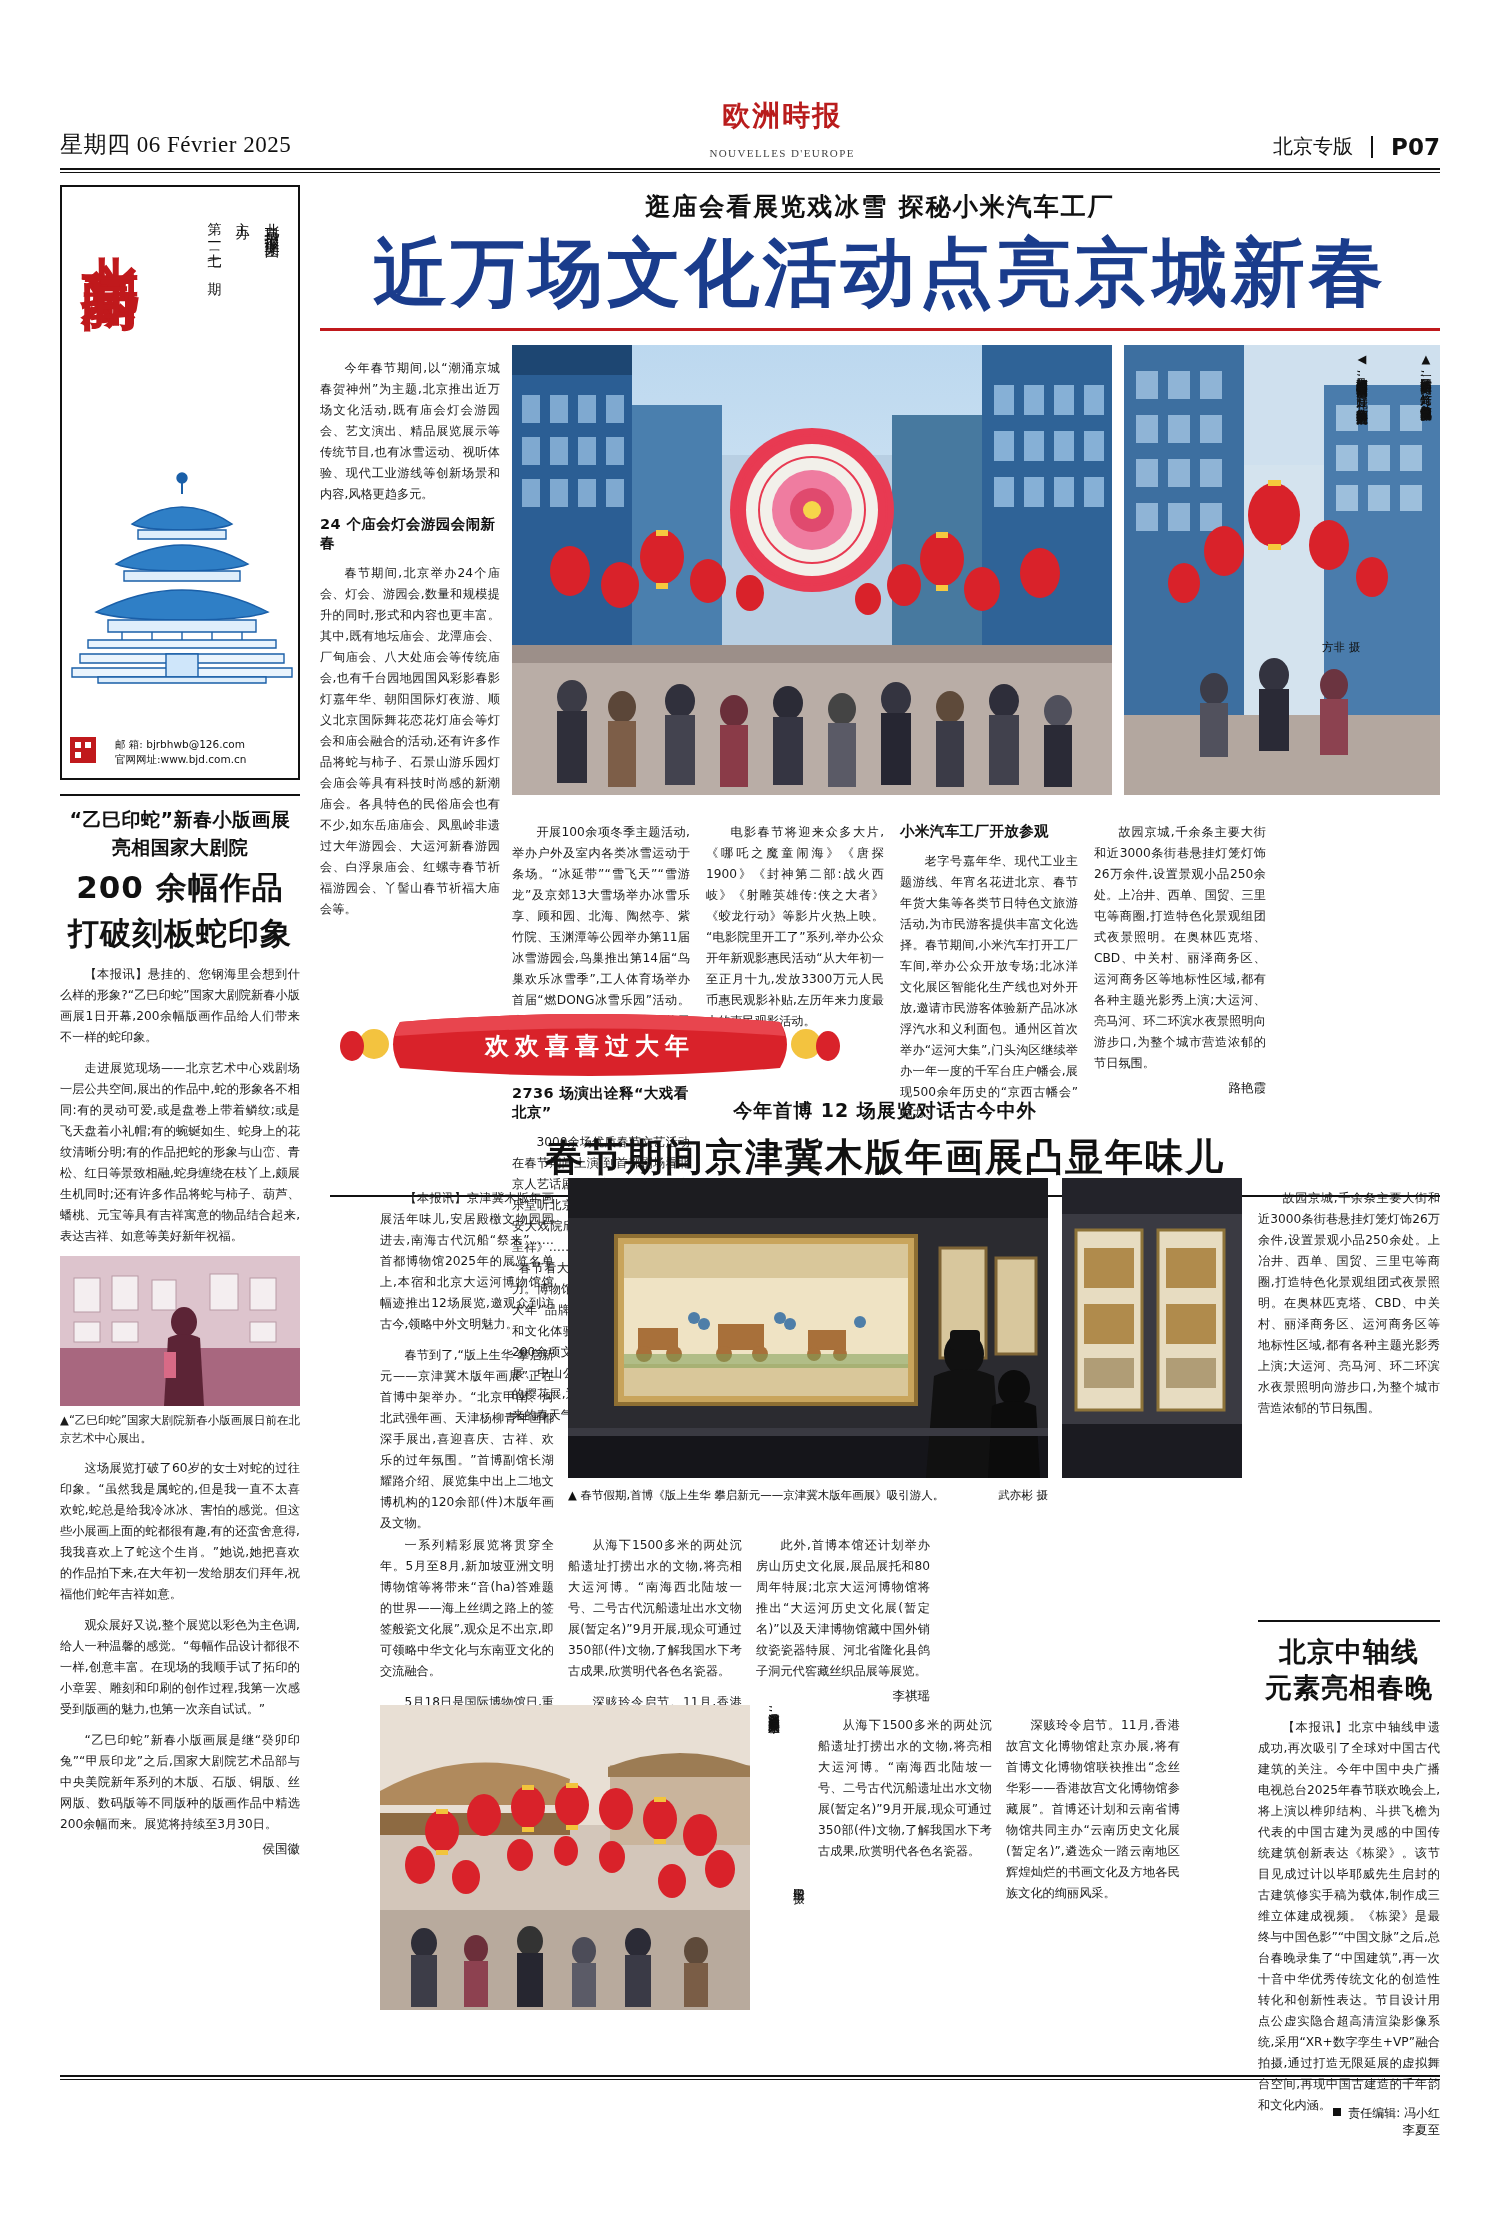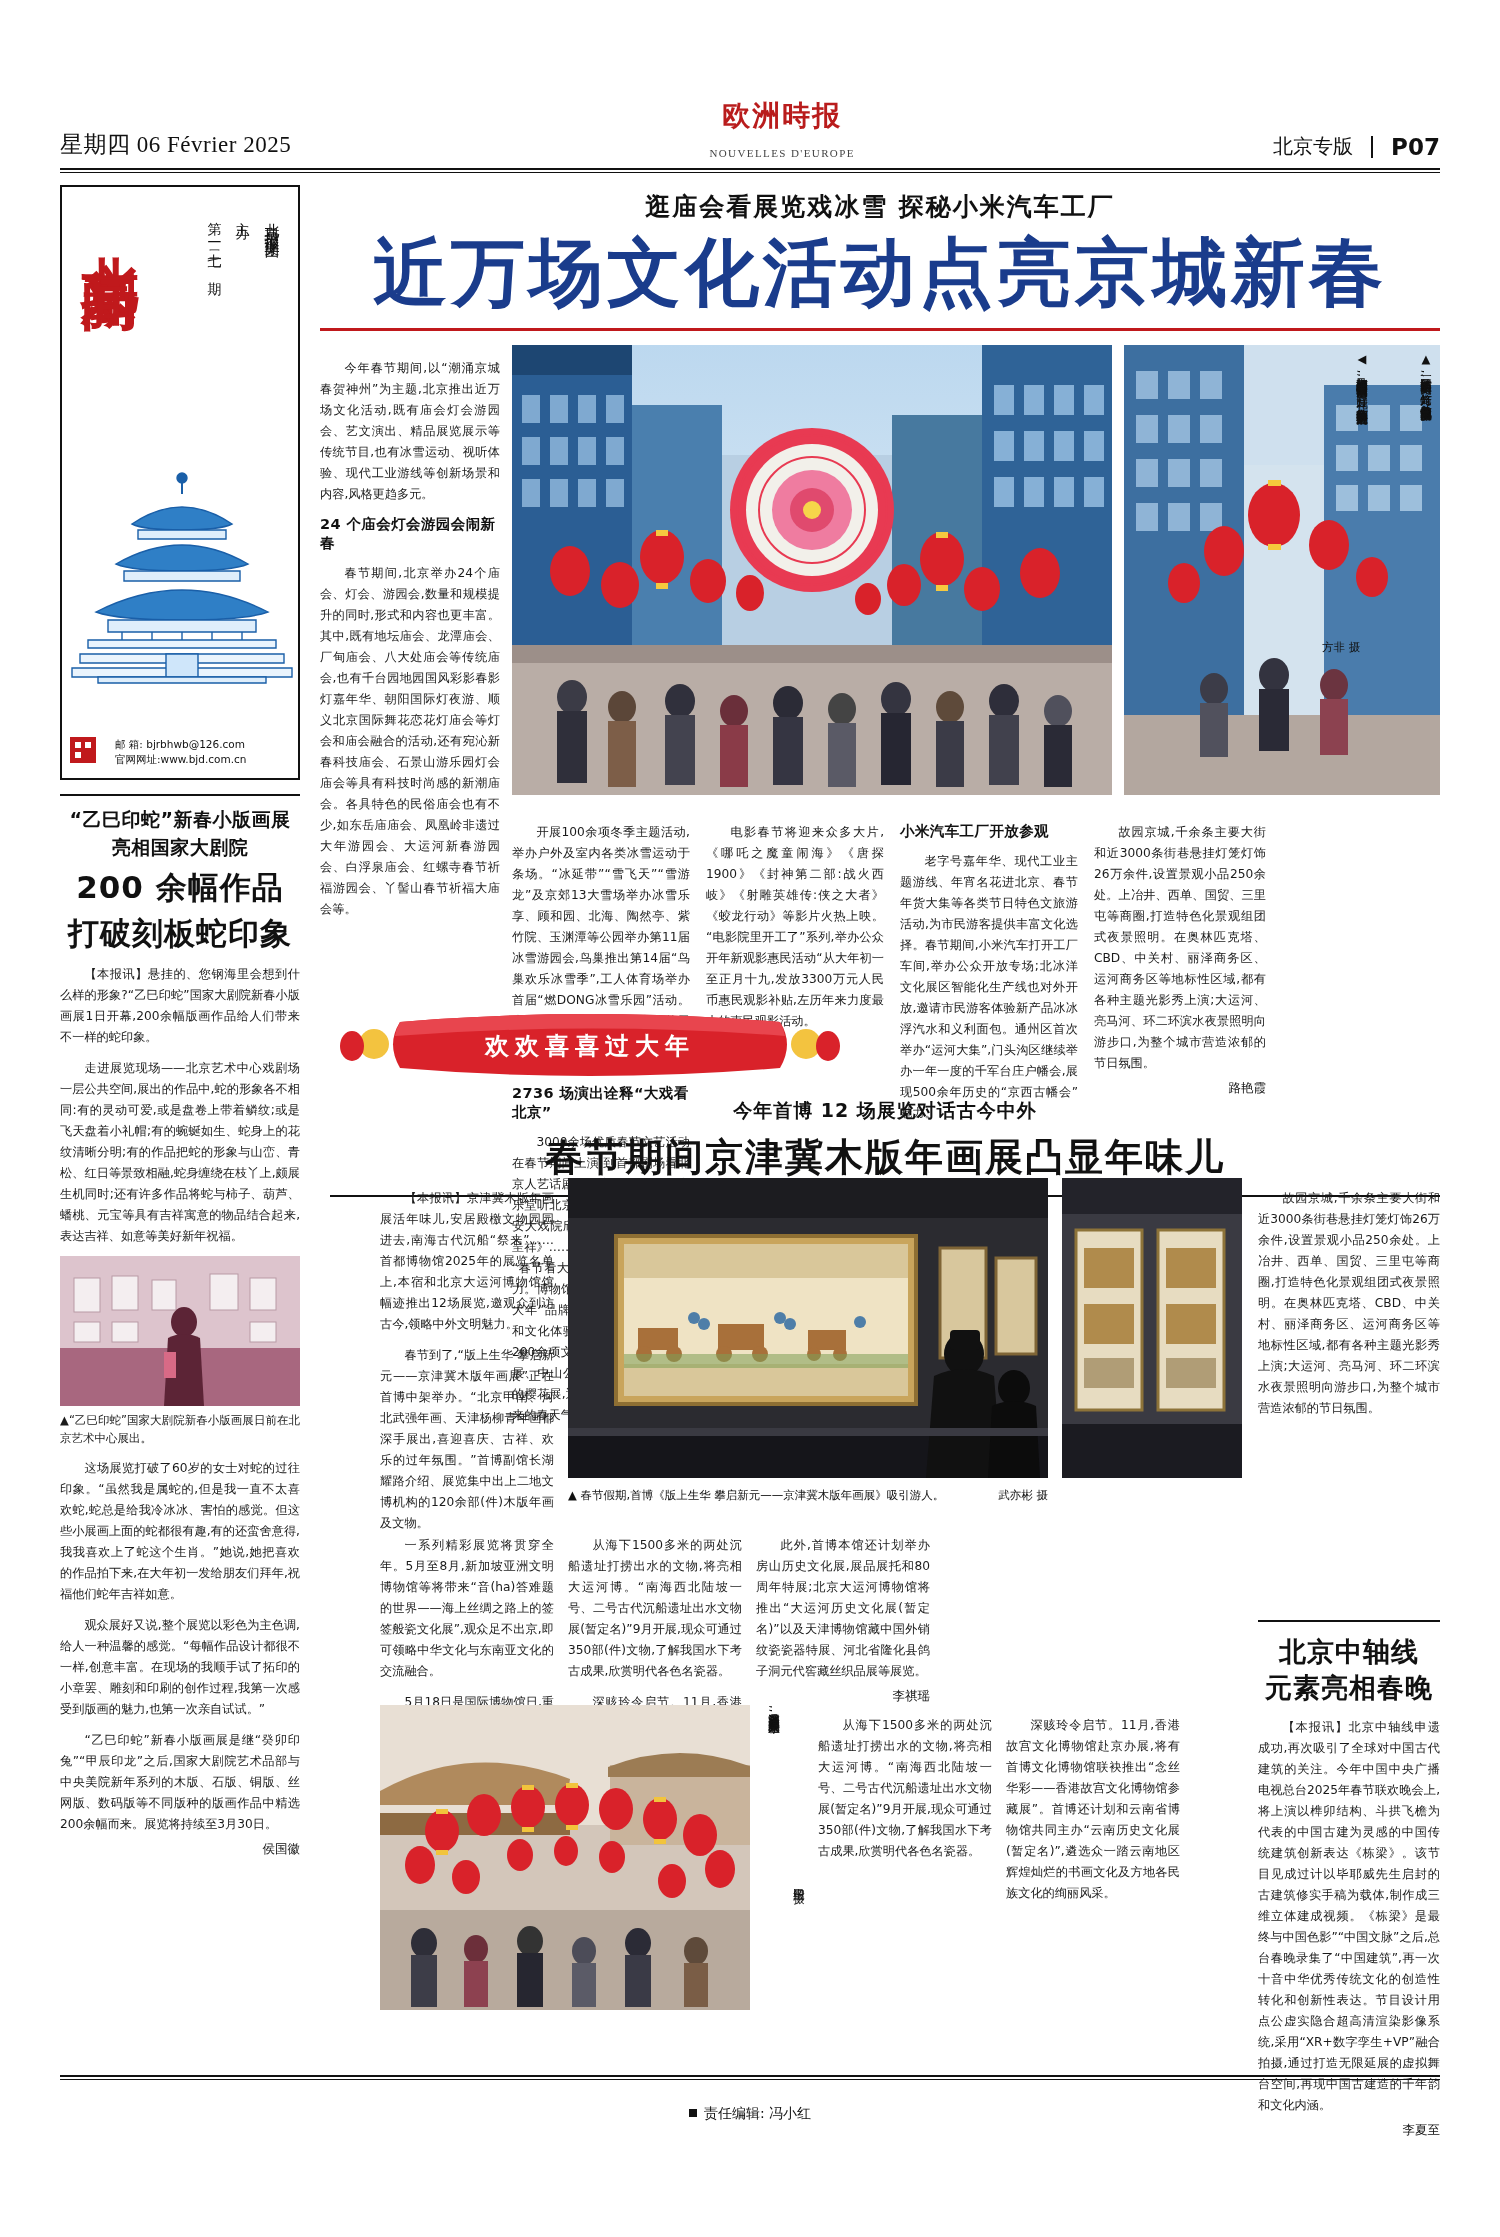--- a/index.html
+++ b/index.html
@@ -205,22 +205,22 @@
     writing-mode: vertical-rl; font-size: 11.5px; line-height:1.7;
   }
 
   .a2-c5 { position:absolute; left: 818px; top: 1705px; width: 174px; }
   .a2-c6 { position:absolute; left: 1006px; top: 1705px; width: 174px; }
 
   
   .foot-rule { position:absolute; left:60px; top: 2075px; width: 1380px; height: 2px; background:#111; }
   .foot-rule2 { position:absolute; left:60px; top: 2079px; width: 1380px; height: 1px; background:#111; }
   .footer {
-    position:absolute; left:60px; top: 2105px; width: 1380px; text-align:center;
-    font-size: 14px; color:#111;
+    position:absolute; left:60px; top: 2105px; width: 1380px; text-align:right;
+    font-size: 12px; color:#111;
   }
   .sq { display:inline-block; width:8px;height:8px;background:#111; margin-right:7px; vertical-align:1px;}
 
   
   .ph { width:100%; height:100%; display:block; }
 </style>
 </head>
 <body>
 
 <div class="page">
@@ -319,21 +319,21 @@
 
   <div class="head-area">
     <div class="kicker">逛庙会看展览戏冰雪 探秘小米汽车工厂</div>
     <div class="main-head">近万场文化活动点亮京城新春</div>
     <div class="head-rule"></div>
   </div>
 
   <div class="a1-col1">
     <div class="body-text">今年春节期间,以“潮涌京城 春贺神州”为主题,北京推出近万场文化活动,既有庙会灯会游园会、艺文演出、精品展览展示等传统节目,也有冰雪运动、视听体验、现代工业游线等创新场景和内容,风格更趋多元。</div>
     <div class="sub-h">24 个庙会灯会游园会闹新春</div>
-    <div class="body-text">春节期间,北京举办24个庙会、灯会、游园会,数量和规模提升的同时,形式和内容也更丰富。其中,既有地坛庙会、龙潭庙会、厂甸庙会、八大处庙会等传统庙会,也有千台园地园国风彩影春影灯嘉年华、朝阳国际灯夜游、顺义北京国际舞花恋花灯庙会等灯会和庙会融合的活动,还有宛沁新春科技庙会、石景山游乐园灯会庙会等具有科技时尚感的新潮庙会。各具特色的民俗庙会也有不少,如东岳庙庙会、凤凰岭非遗过大年游园会、大运河新春游园会、白浮泉庙会、红螺寺春节祈福游园会、丫髻山春节祈福大庙会等。</div>
+    <div class="body-text">春节期间,北京举办24个庙会、灯会、游园会,数量和规模提升的同时,形式和内容也更丰富。其中,既有地坛庙会、龙潭庙会、厂甸庙会、八大处庙会等传统庙会,也有千台园地园国风彩影春影灯嘉年华、朝阳国际灯夜游、顺义北京国际舞花恋花灯庙会等灯会和庙会融合的活动,还有许多作品将蛇与柿子、石景山游乐园灯会庙会等具有科技时尚感的新潮庙会。各具特色的民俗庙会也有不少,如东岳庙庙会、凤凰岭非遗过大年游园会、大运河新春游园会、白浮泉庙会、红螺寺春节祈福游园会、丫髻山春节祈福大庙会等。</div>
   </div>
 
   <div class="photo-main">
     <svg class="ph" viewBox="0 0 600 450" preserveAspectRatio="none">
       <defs>
         <linearGradient id="sky1" x1="0" y1="0" x2="0" y2="1">
           <stop offset="0" stop-color="#bcd8ef"></stop>
             <stop offset="1" stop-color="#e8f1f7"></stop>
         </linearGradient>
       </defs>

